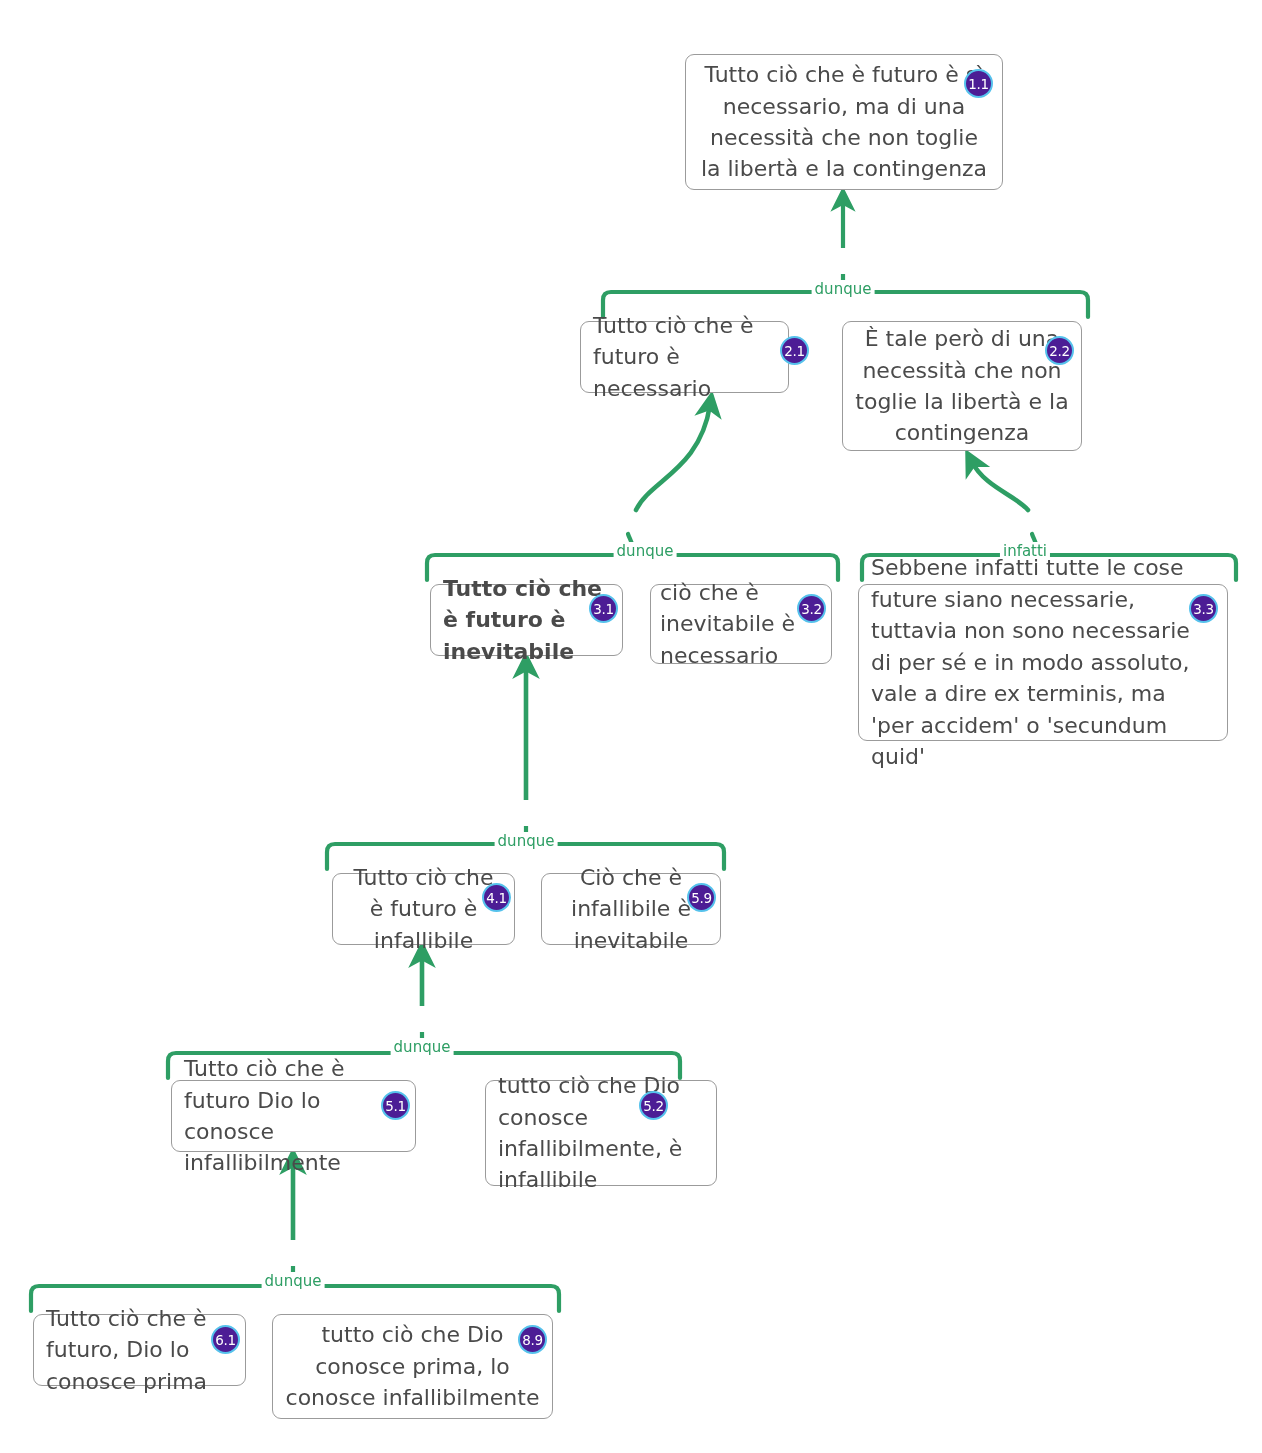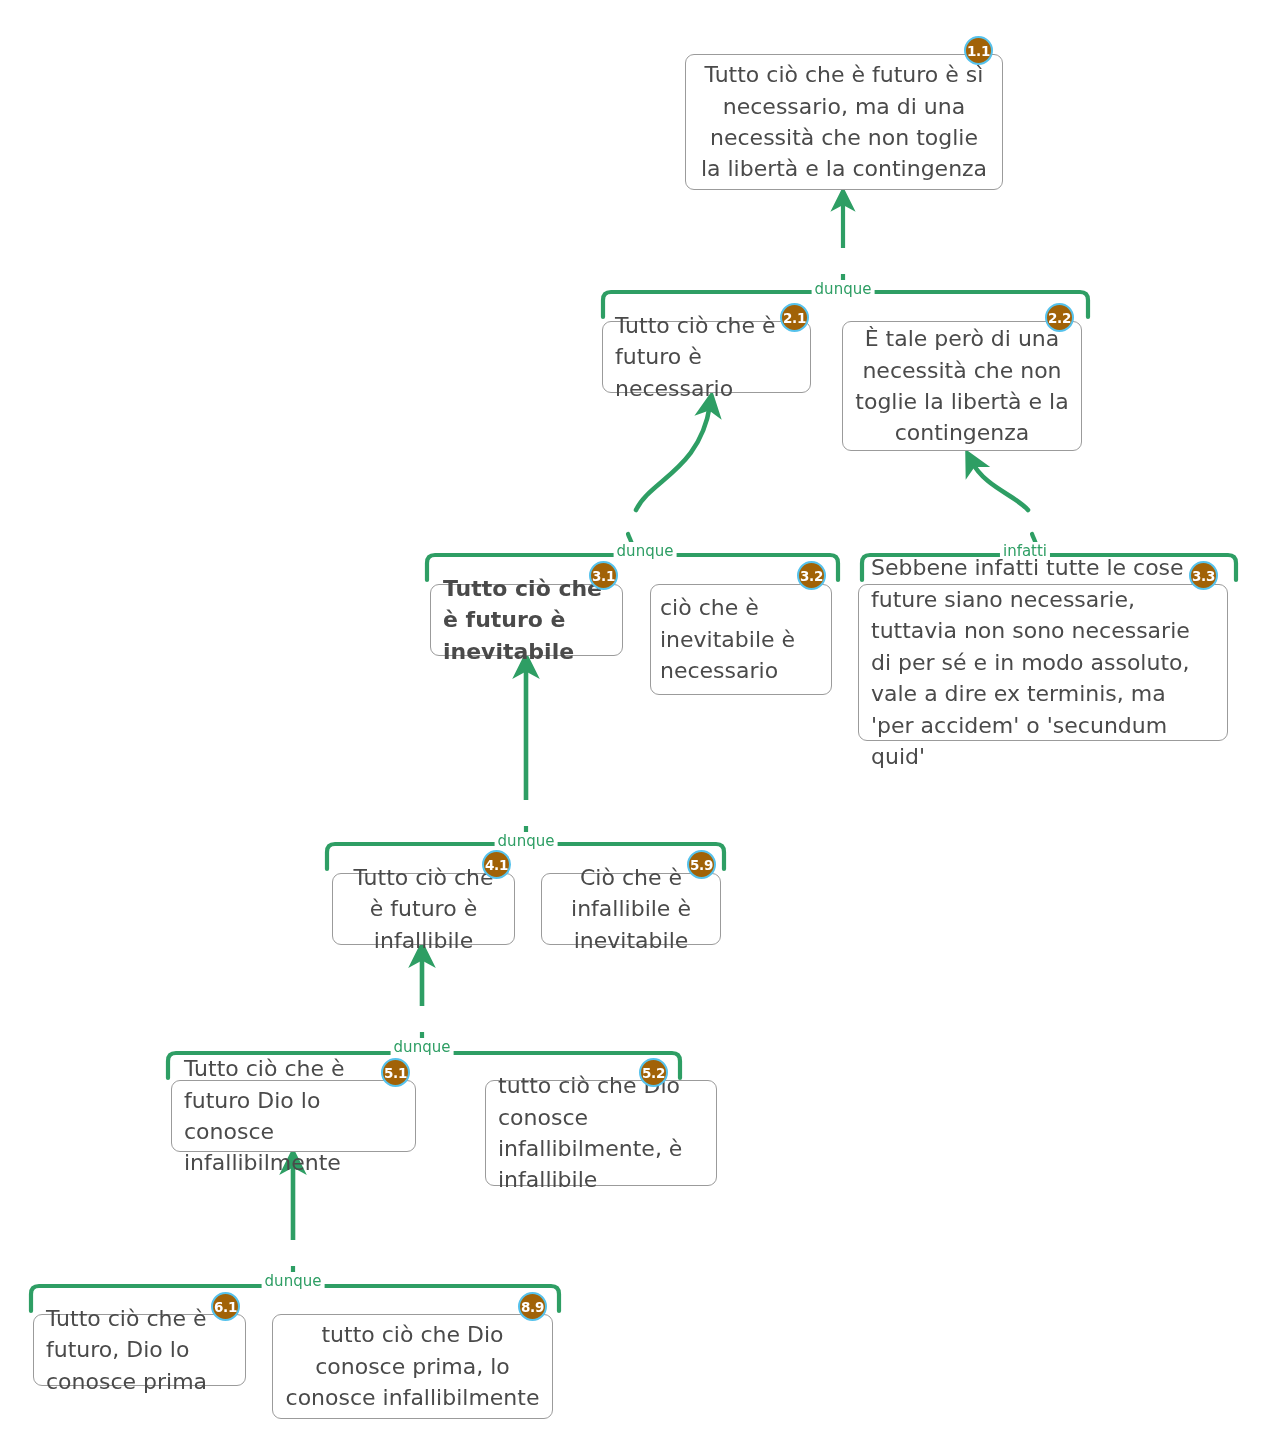--- a/index.html
+++ b/index.html
@@ -59,32 +59,33 @@
     display: block;
   }
   .align-left .node-text { text-align: left; }
   .align-center .node-text { text-align: center; }
 
   .badge {
     position: absolute;
     width: 29px;
     height: 29px;
     border-radius: 50%;
-    background: #a16207;
+    background: #4c1d95;
     border: 2.5px solid #56c2ec;
     box-sizing: border-box;
     color: #ffffff;
     font-size: 13.5px;
-    font-weight: bold;
+    font-weight: normal;
     display: flex;
     align-items: center;
     justify-content: center;
     letter-spacing: -0.3px;
     z-index: 6;
     font-family: "DejaVu Sans", "Liberation Sans", sans-serif;
+    margin-top: 33px;
   }
 </style>
 </head>
 <body>
 
 <div id="map-root">
 
   <svg class="layer-svg" viewBox="0 0 1262 1453" width="1262" height="1453" xmlns="http://www.w3.org/2000/svg">
     <defs>
       <marker id="arrowhead" markerWidth="7" markerHeight="7" refX="3.2" refY="3.4" orient="auto" markerUnits="strokeWidth">
@@ -152,36 +153,36 @@
   <div class="edge-label" style="left:1025px; top:518px;">infatti</div>
   <div class="edge-label" style="left:526px; top:808px;">dunque</div>
   <div class="edge-label" style="left:422px; top:1014px;">dunque</div>
   <div class="edge-label" style="left:293px; top:1248px;">dunque</div>
 
   <div class="node-box align-center" style="left:685px; top:54px; width:318px; height:136px;">
     <span class="node-text">Tutto ciò che è futuro è sì necessario, ma di una necessità che non toglie la libertà e la contingenza</span>
   </div>
   <div class="badge" style="left:964px; top:36px;">1.1</div>
 
-  <div class="node-box align-left" style="left:602px; top:321px; width:209px; height:72px;">
+  <div class="node-box align-left" style="left:580px; top:321px; width:209px; height:72px;">
     <span class="node-text">Tutto ciò che è futuro è necessario</span>
   </div>
   <div class="badge" style="left:780px; top:303px;">2.1</div>
 
   <div class="node-box align-center" style="left:842px; top:321px; width:240px; height:130px;">
     <span class="node-text">È tale però di una necessità che non toglie la libertà e la contingenza</span>
   </div>
   <div class="badge" style="left:1045px; top:303px;">2.2</div>
 
   <div class="node-box align-left" style="left:430px; top:584px; width:193px; height:72px;font-weight:bold;">
     <span class="node-text">Tutto ciò che è futuro è inevitabile</span>
   </div>
   <div class="badge" style="left:589px; top:561px;">3.1</div>
 
-  <div class="node-box align-left" style="left:650px; top:584px; width:182px; height:111px;padding-left:9px;">
+  <div class="node-box align-left" style="left:650px; top:584px; width:182px; height:80px;padding-left:9px;">
     <span class="node-text">ciò che è inevitabile è necessario</span>
   </div>
   <div class="badge" style="left:797px; top:561px;">3.2</div>
 
   <div class="node-box align-left" style="left:858px; top:584px; width:370px; height:157px;">
     <span class="node-text">Sebbene infatti tutte le cose future siano necessarie, tuttavia non sono necessarie di per sé e in modo assoluto, vale a dire ex terminis, ma 'per accidem' o 'secundum quid'</span>
   </div>
   <div class="badge" style="left:1189px; top:561px;">3.3</div>
 
   <div class="node-box align-center" style="left:332px; top:873px; width:183px; height:72px;">

